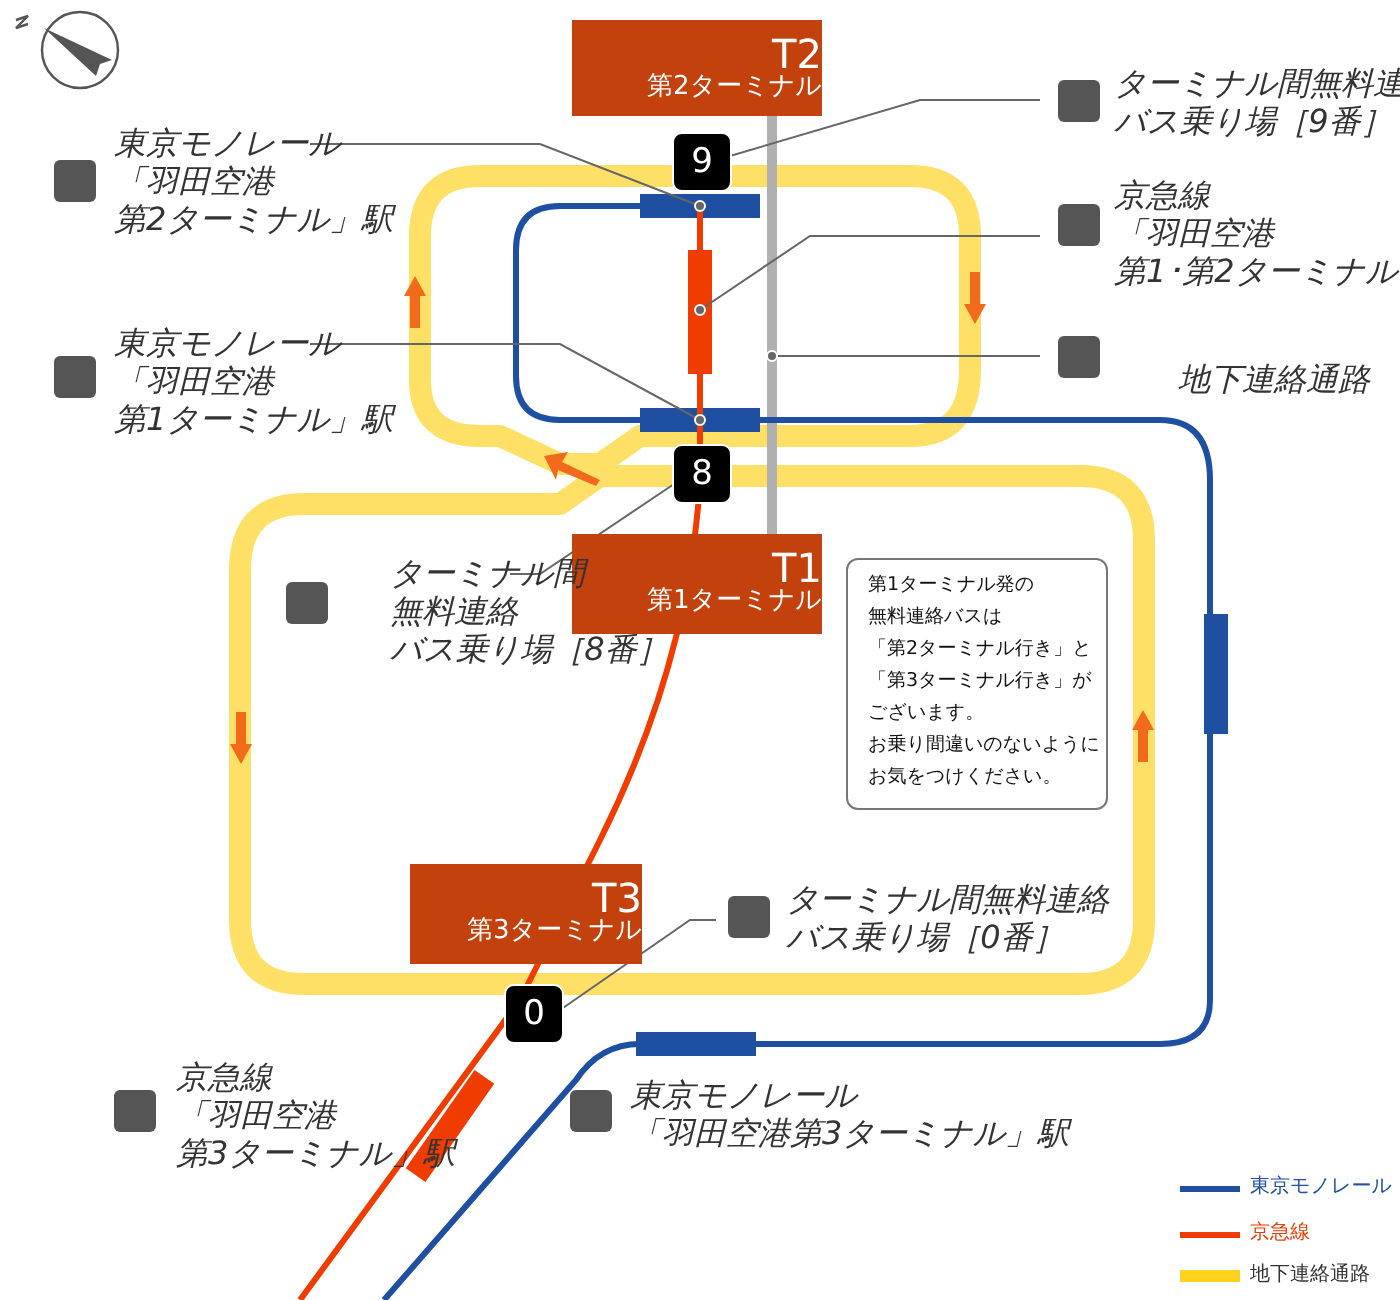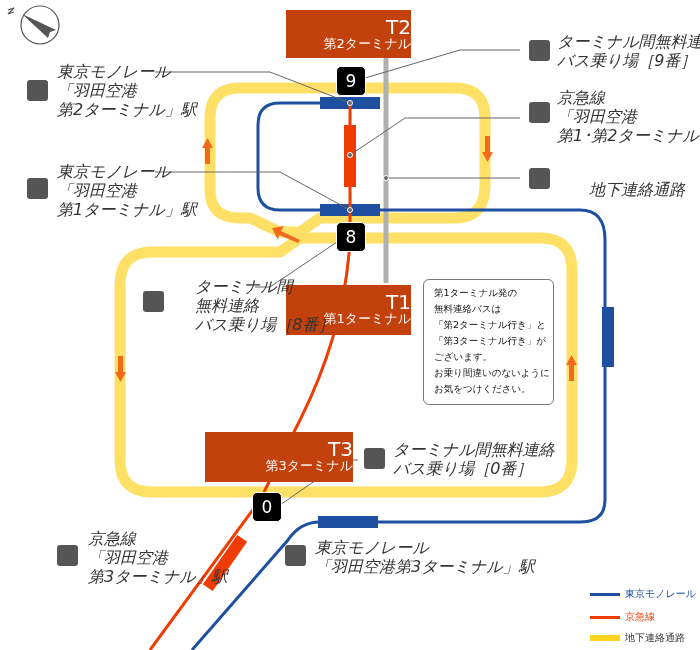--- a/index.html
+++ b/index.html
@@ -98,25 +98,25 @@
     <rect x="590" y="593" width="30" height="3" fill="#1e4fa0"></rect>
     <rect x="590" y="616" width="30" height="3" fill="#f03c00"></rect>
     <rect x="590" y="635" width="30" height="6" fill="#ffd21e"></rect>
   </g>
 </svg>
 
 <div class="term" style="left:286px;top:10px;width:125px;height:48px;">
   <span class="code">T2</span>
   <span class="name">第2ターミナル</span>
 </div>
-<div class="term" style="left:286px;top:285px;width:125px;height:50px;">
+<div class="term" style="left:286px;top:267px;width:125px;height:50px;">
   <span class="code">T1</span>
   <span class="name">第1ターミナル</span>
 </div>
-<div class="term" style="left:205px;top:432px;width:116px;height:50px;padding-left:32px;">
+<div class="term" style="left:205px;top:432px;width:116px;height:50px;">
   <span class="code">T3</span>
   <span class="name">第3ターミナル</span>
 </div>
 
 <div style="position:absolute;left:336px;top:66px;width:28px;height:28px;background:#000;border-radius:5px;border:1px solid #fff;color:#fff;font-size:17px;line-height:28px;text-align:center;">9</div>
 <div style="position:absolute;left:336px;top:222px;width:28px;height:28px;background:#000;border-radius:5px;border:1px solid #fff;color:#fff;font-size:17px;line-height:28px;text-align:center;">8</div>
 <div style="position:absolute;left:252px;top:492px;width:28px;height:28px;background:#000;border-radius:5px;border:1px solid #fff;color:#fff;font-size:17px;line-height:28px;text-align:center;">0</div>
 
 <div class="icon" style="left:27px;top:80px;"></div>
 <div class="lbl" style="left:57px;top:62px;">東京モノレール

